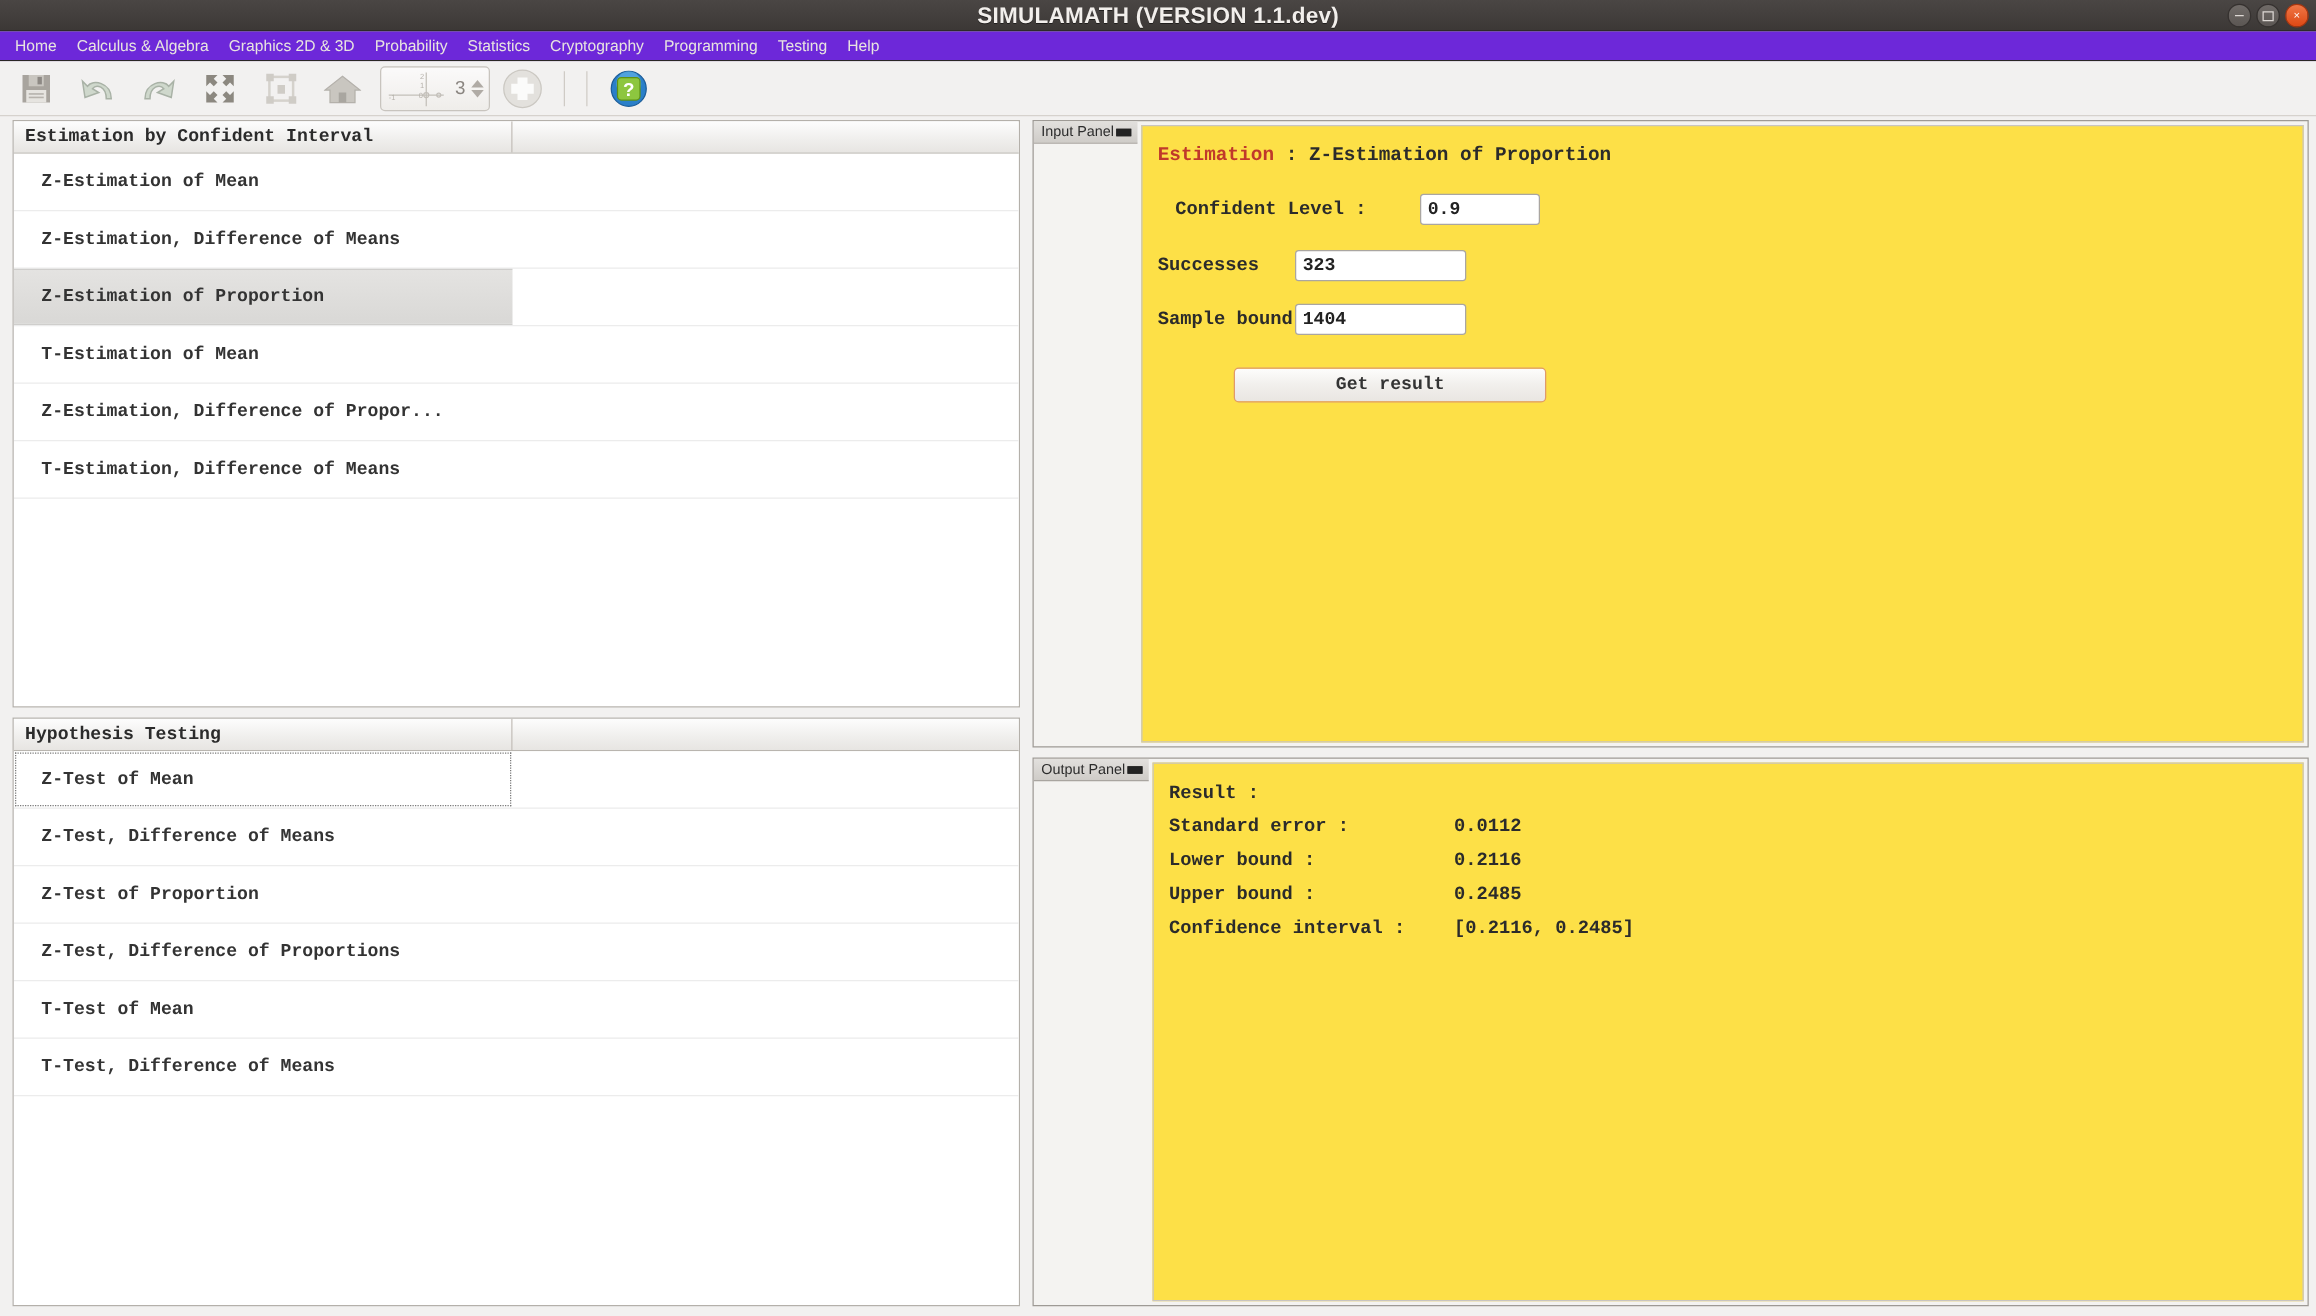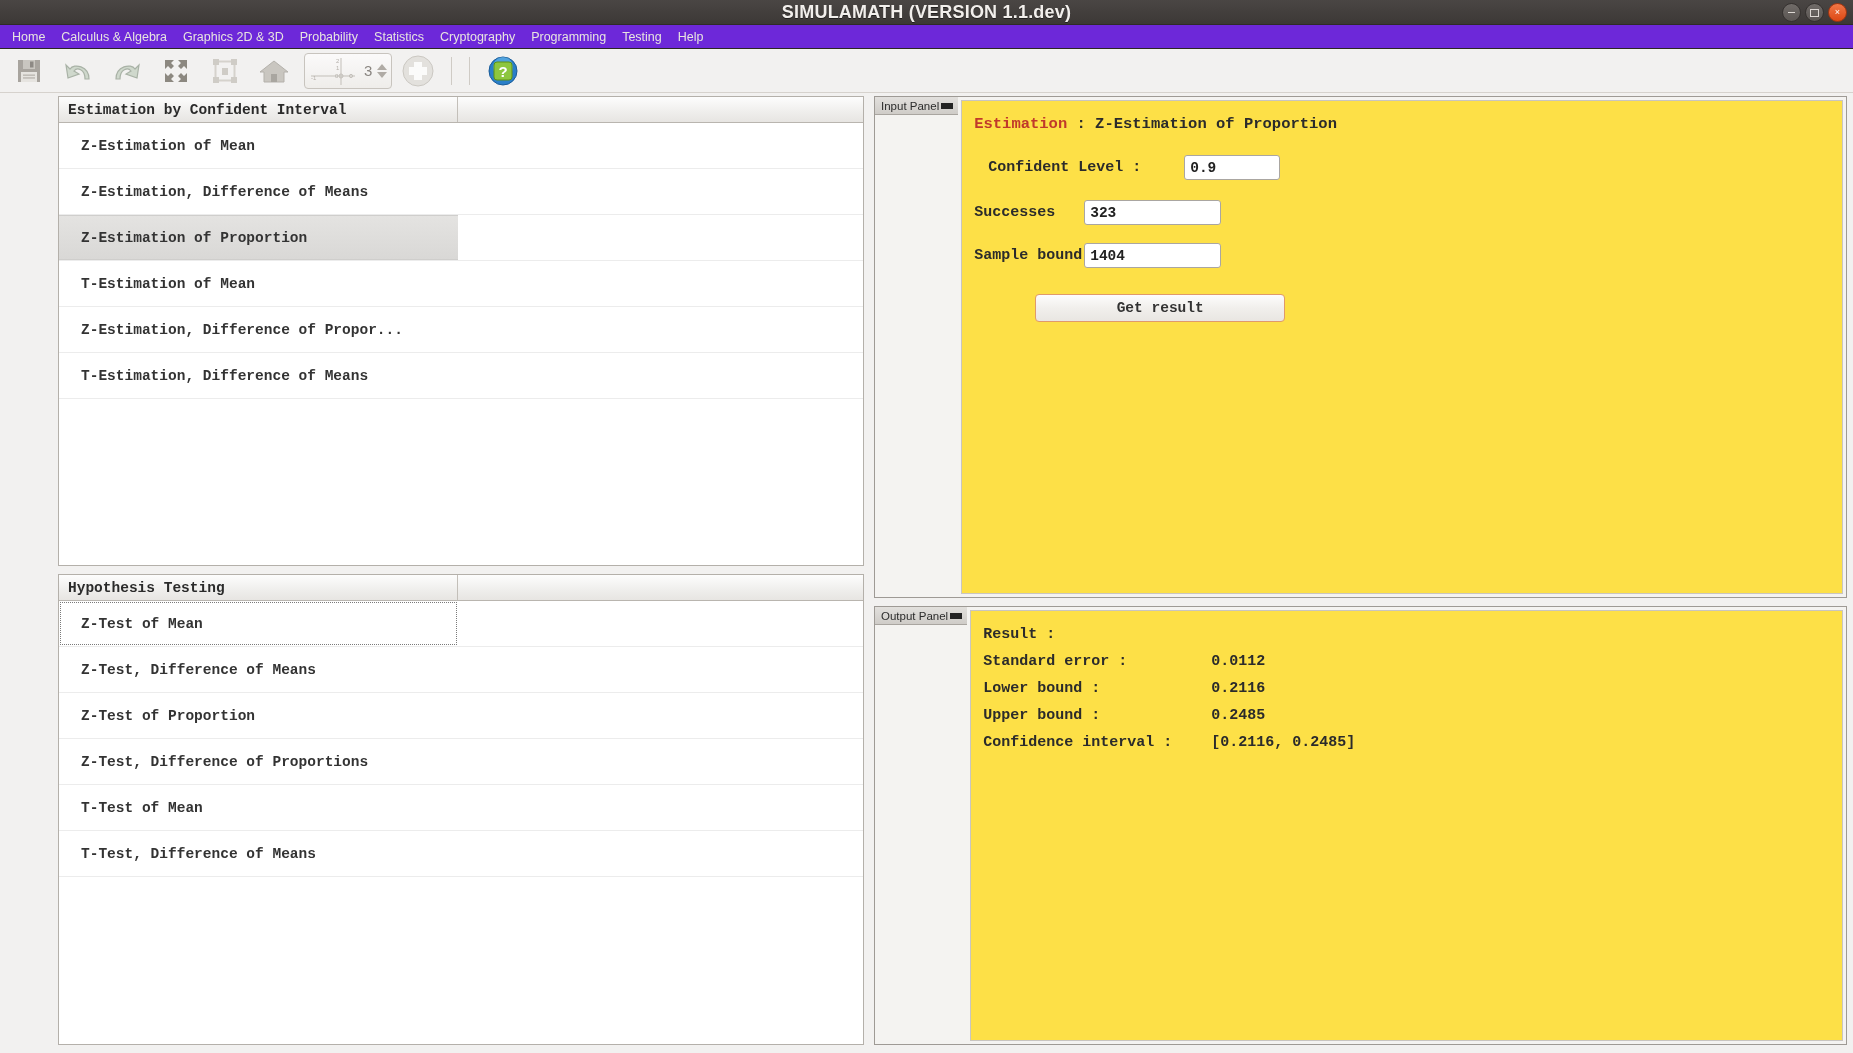--- a/index.html
+++ b/index.html
@@ -106,21 +106,20 @@
   .arr.dn { border-top: 6px solid #b0aba5; }
 
   
   .body-area {
     position: absolute;
     top: 90px; left: 0; right: 0; bottom: 0;
     display: flex;
     padding: 6px 6px 8px 10px;
     box-sizing: border-box;
     gap: 10px;
-    margin-left: 48px;
   }
   .left-col { width: 806px; display: flex; flex-direction: column; gap: 0; }
   .right-col { flex: 1; display: flex; flex-direction: column; gap: 8px; }
 
   
   .tbl {
     border: 1px solid #b4b0aa;
     background: #fff;
     display: flex; flex-direction: column;
     overflow: hidden;

